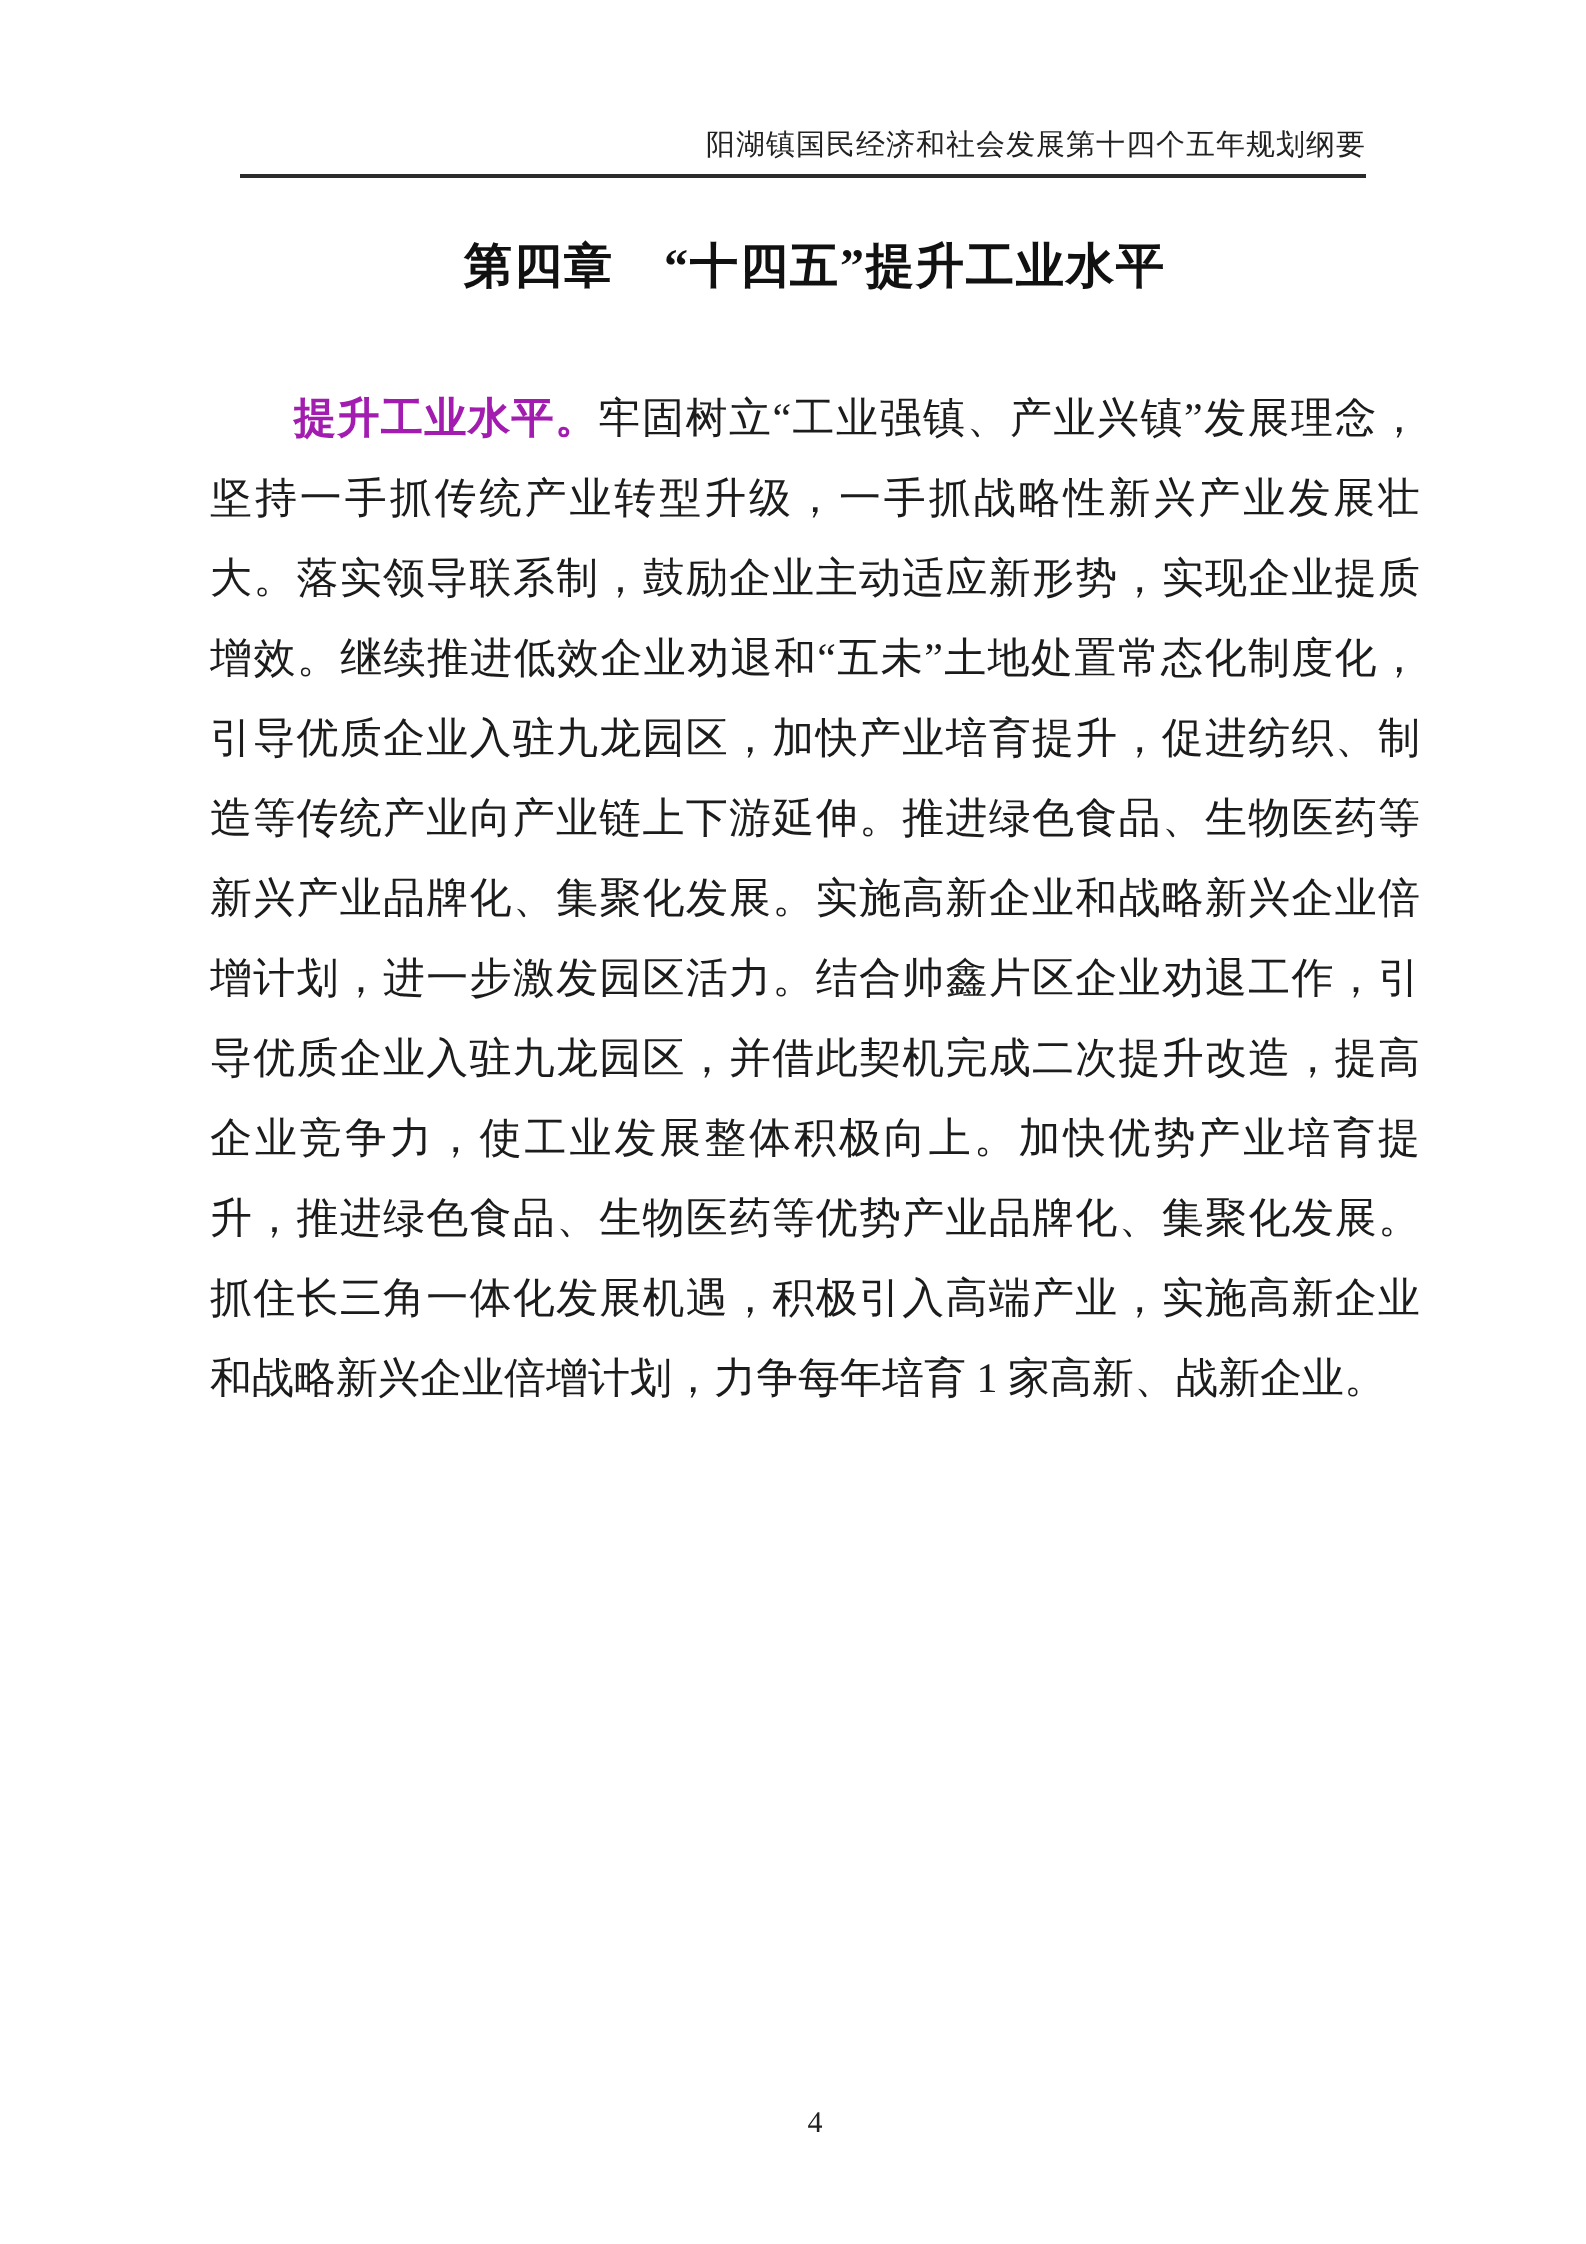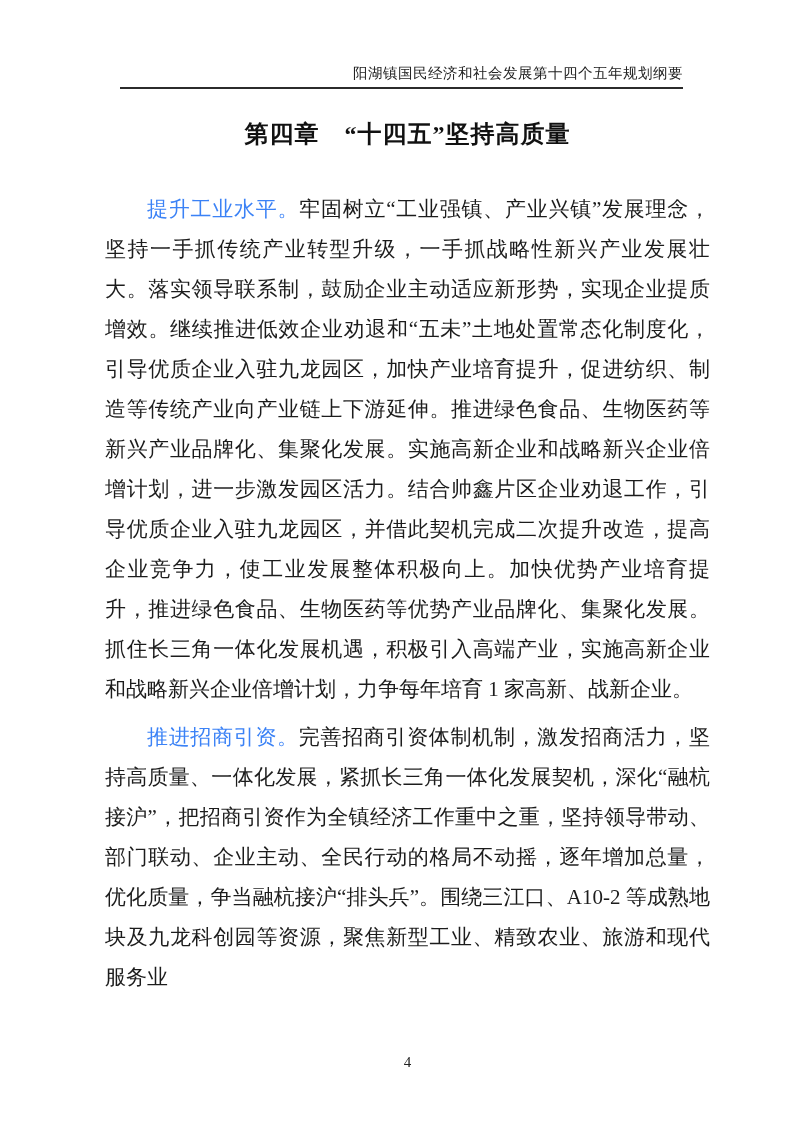--- a/index.html
+++ b/index.html
@@ -62,22 +62,22 @@
     text-indent: 2em;
   }
   .body-text p.para {
     margin-top: 8px;
   }
   .section-heading {
     font-weight: bold;
     color: #141414;
   }
   .para .lead {
-    font-weight: normal;
-    color: #3b82f6;
+    font-weight: bold;
+    color: #a21caf;
   }
   
   .page-number {
     position: absolute;
     top: 1038px;
     left: 105px;
     width: 605px;
     text-align: center;
     font-size: 15px;
     color: #222222;
@@ -85,30 +85,27 @@
 </style>
 </head>
 <body>
 
 <div class="page">
 
   <div class="doc-header">
     <span>阳湖镇国民经济和社会发展第十四个五年规划纲要</span>
   </div>
 
-  <div class="chapter-title">第四章　“十四五”坚持高质量</div>
+  <div class="chapter-title">第四章　“十四五”提升工业水平</div>
 
   <div class="body-text">
 
 
     <p class="para">
       <b class="lead">提升工业水平。</b><span>牢固树立“工业强镇、产业兴镇”发展理念，坚持一手抓传统产业转型升级，一手抓战略性新兴产业发展壮大。落实领导联系制，鼓励企业主动适应新形势，实现企业提质增效。继续推进低效企业劝退和“五未”土地处置常态化制度化，引导优质企业入驻九龙园区，加快产业培育提升，促进纺织、制造等传统产业向产业链上下游延伸。推进绿色食品、生物医药等新兴产业品牌化、集聚化发展。实施高新企业和战略新兴企业倍增计划，进一步激发园区活力。结合帅鑫片区企业劝退工作，引导优质企业入驻九龙园区，并借此契机完成二次提升改造，提高企业竞争力，使工业发展整体积极向上。加快优势产业培育提升，推进绿色食品、生物医药等优势产业品牌化、集聚化发展。抓住长三角一体化发展机遇，积极引入高端产业，实施高新企业和战略新兴企业倍增计划，力争每年培育 1 家高新、战新企业。</span>
     </p>
 
-    <p class="para">
-      <b class="lead">推进招商引资。</b><span>完善招商引资体制机制，激发招商活力，坚持高质量、一体化发展，紧抓长三角一体化发展契机，深化“融杭接沪”，把招商引资作为全镇经济工作重中之重，坚持领导带动、部门联动、企业主动、全民行动的格局不动摇，逐年增加总量，优化质量，争当融杭接沪“排头兵”。围绕三江口、A10-2 等成熟地块及九龙科创园等资源，聚焦新型工业、精致农业、旅游和现代服务业</span>
-    </p>
 
   </div>
 
   <div class="page-number">4</div>
 
 </div>
 
 </body></html>

